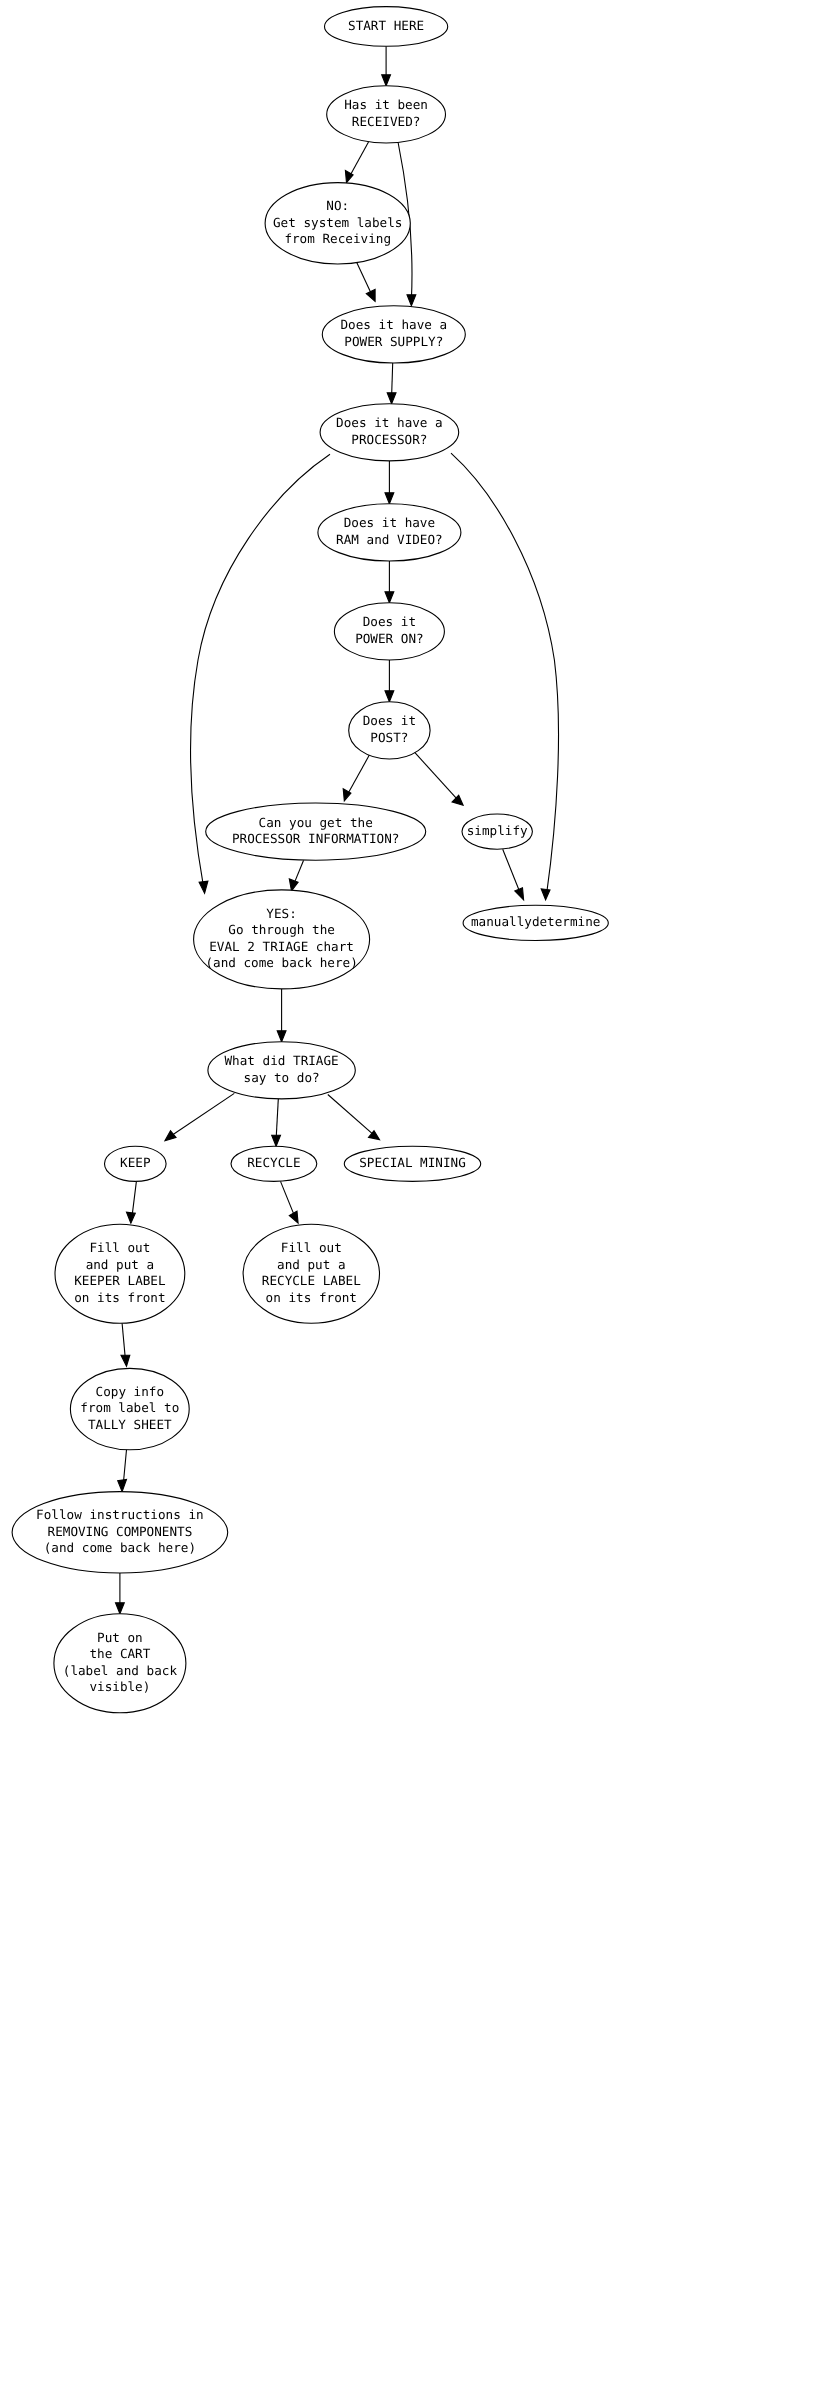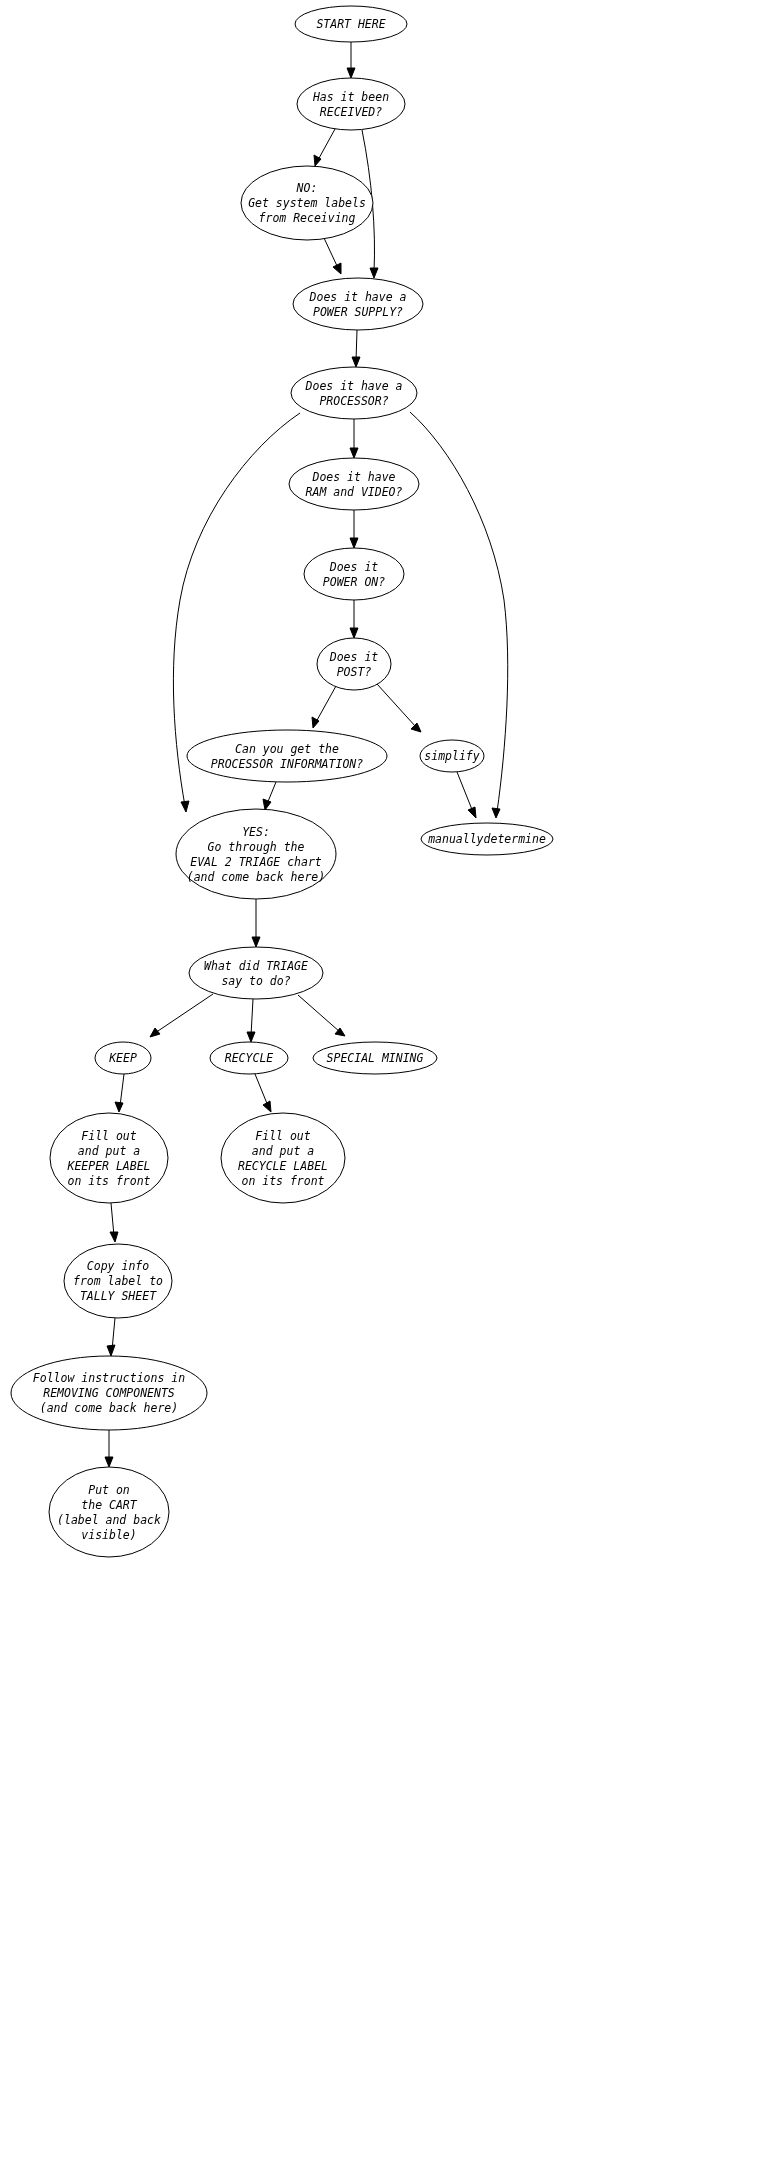--- a/index.html
+++ b/index.html
@@ -11,21 +11,20 @@
   body {
     width: 763px;
     height: 2178px;
     font-family: "DejaVu Sans Mono", "Liberation Mono", monospace;
     overflow: hidden;
   }
   #flow-root {
     position: relative;
     width: 763px;
     height: 1682px;
-    font-style: italic;
   }
   svg#flow-svg {
     display: block;
     width: 763px;
     height: 2178px;
   }
   .node-ellipse {
     fill: #ffffff;
     stroke: #000000;
     stroke-width: 1;

